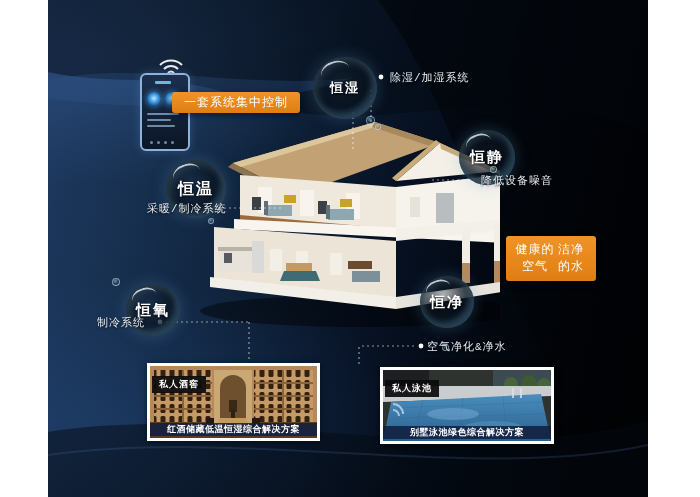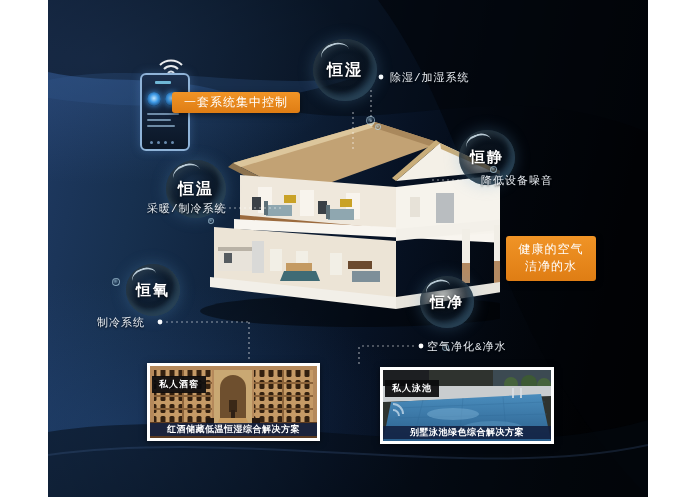--- a/index.html
+++ b/index.html
@@ -21,21 +21,21 @@
     border-top:2px solid rgba(225,243,252,.8);transform:rotate(-18deg);}
   .sat{position:absolute;border-radius:50%;
     background:radial-gradient(circle at 40% 35%, rgba(185,222,242,.55), rgba(20,35,50,.15) 60%, rgba(170,212,236,.6));
     border:1px solid rgba(195,228,246,.55);}
   
   .desc{position:absolute;color:#e8edf3;font-size:11px;letter-spacing:1px;white-space:nowrap;
     text-shadow:0 1px 2px rgba(0,0,0,.8);font-family:Liberation Mono, monospace;}
   .callout{position:absolute;background:linear-gradient(180deg,#f09426,#df7d14);color:#fff;
     font-weight:normal;border-radius:3px;display:flex;align-items:center;justify-content:center;
     box-shadow:0 2px 6px rgba(0,0,0,.5);letter-spacing:1px;}
-  .highlight{flex-direction:column;line-height:1.45;font-size:12px;text-align:center;padding:5px 9px;}
+  .highlight{flex-direction:row;line-height:1.45;font-size:12px;text-align:center;padding:5px 9px;}
   
   .device{position:absolute;left:92px;top:73px;width:46px;height:74px;border-radius:6px;
     border:2px solid #8fb3d8;background:linear-gradient(180deg,#1b2f4d,#0b1626);
     box-shadow:0 0 10px rgba(90,140,200,.35);}
   .device .bar{position:absolute;left:13px;top:6px;width:16px;height:3px;background:#7fd0ef;border-radius:1px;opacity:.85;}
   .device .knob{position:absolute;top:17px;width:14px;height:14px;border-radius:50%;
     background:radial-gradient(circle at 50% 45%, #bfe6ff 0%, #3e9ae6 40%, #123a66 85%);
     box-shadow:0 0 6px rgba(70,160,240,.9);}
   .device .k1{left:5px;} .device .k2{left:23px;}
   .device .row{position:absolute;left:5px;width:32px;height:2px;background:#9fc4e4;opacity:.65;border-radius:1px;}
@@ -156,24 +156,24 @@
     <div class="dots">
         <i></i>
         <i></i>
         <i></i>
         <i></i>
       </div>
   </div>
 
   <div class="callout" style="left:124px;top:92px;height:21px;padding:0 12px;font-size:12px">一套系统集中控制</div>
 
-  <div class="bubble" style="left:265px;top:39px;width:64px;height:62px;font-size:16px">恒湿</div>
+  <div class="bubble" style="left:265px;top:57px;width:64px;height:62px;font-size:13px">恒湿</div>
   <div class="bubble" style="left:411px;top:130px;width:56px;height:55px;font-size:15px">恒静</div>
   <div class="bubble" style="left:118px;top:160px;width:60px;height:58px;font-size:16px">恒温</div>
-  <div class="bubble" style="left:78px;top:264px;width:54px;height:52px;font-size:15px">恒氧</div>
+  <div class="bubble" style="left:78px;top:284px;width:54px;height:52px;font-size:15px">恒氧</div>
   <div class="bubble" style="left:372px;top:276px;width:54px;height:52px;font-size:15px">恒净</div>
 
   <div class="sat" style="left:318px;top:116px;width:7px;height:7px"></div>
   <div class="sat" style="left:327px;top:124px;width:4px;height:4px"></div>
   <div class="sat" style="left:442px;top:166px;width:5px;height:5px"></div>
   <div class="sat" style="left:160px;top:218px;width:4px;height:4px"></div>
   <div class="sat" style="left:64px;top:278px;width:6px;height:6px"></div>
   <div class="sat" style="left:394px;top:344px;width:5px;height:5px"></div>
 
   <div class="desc" style="left:342px;top:70px">除湿/加湿系统</div>

